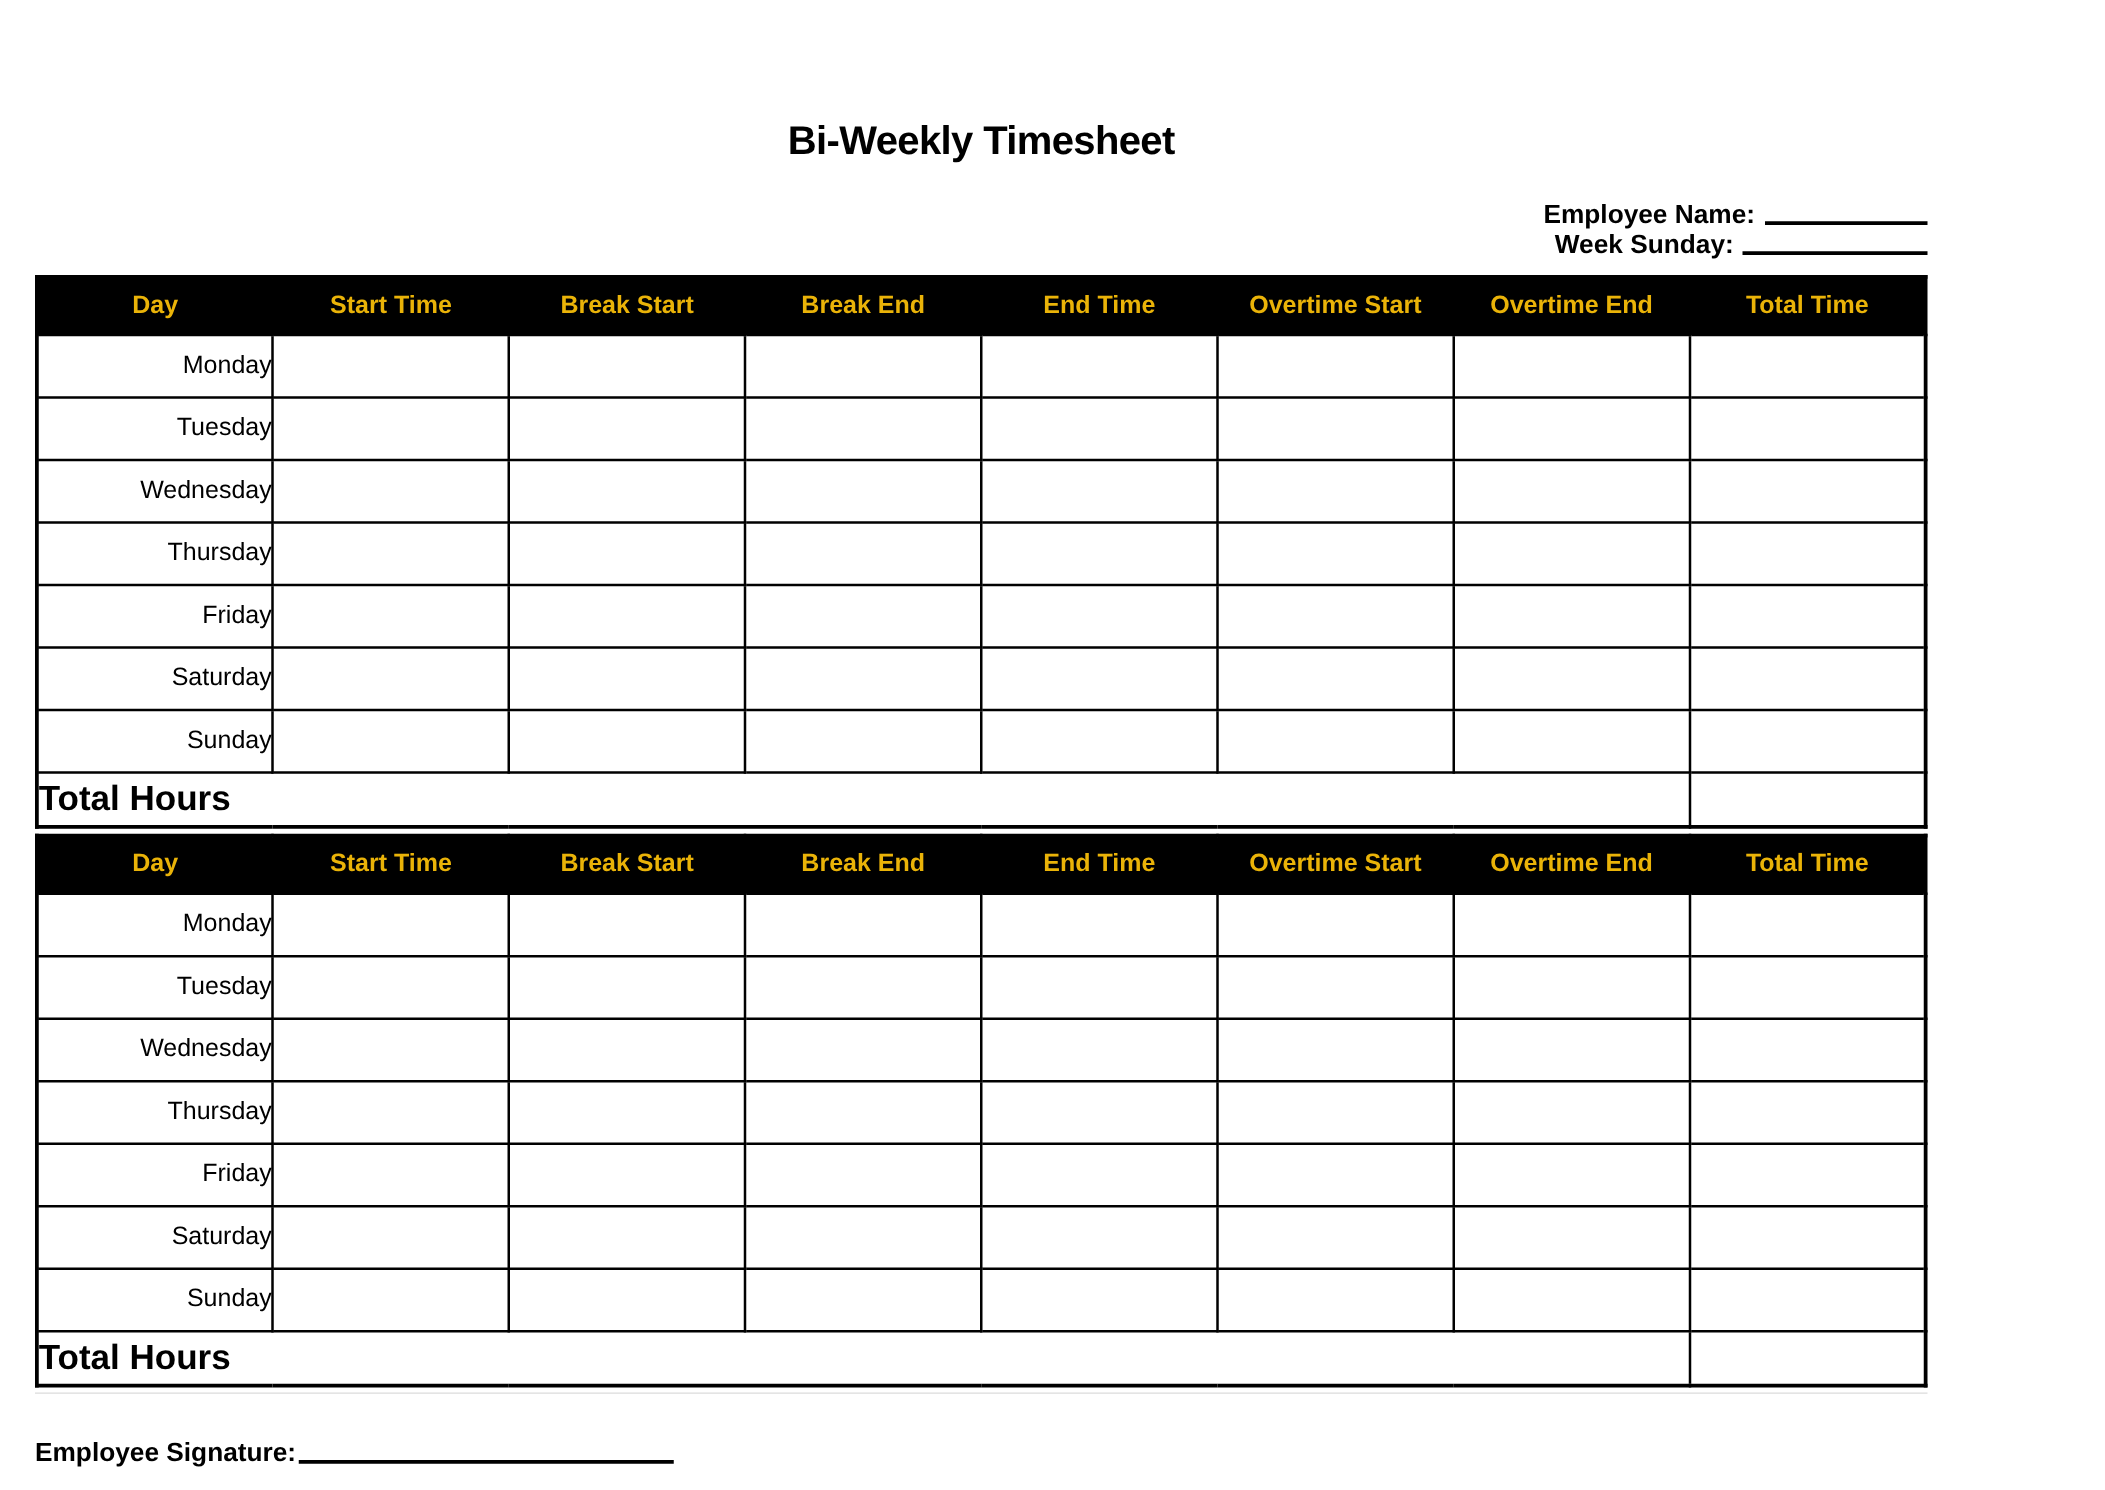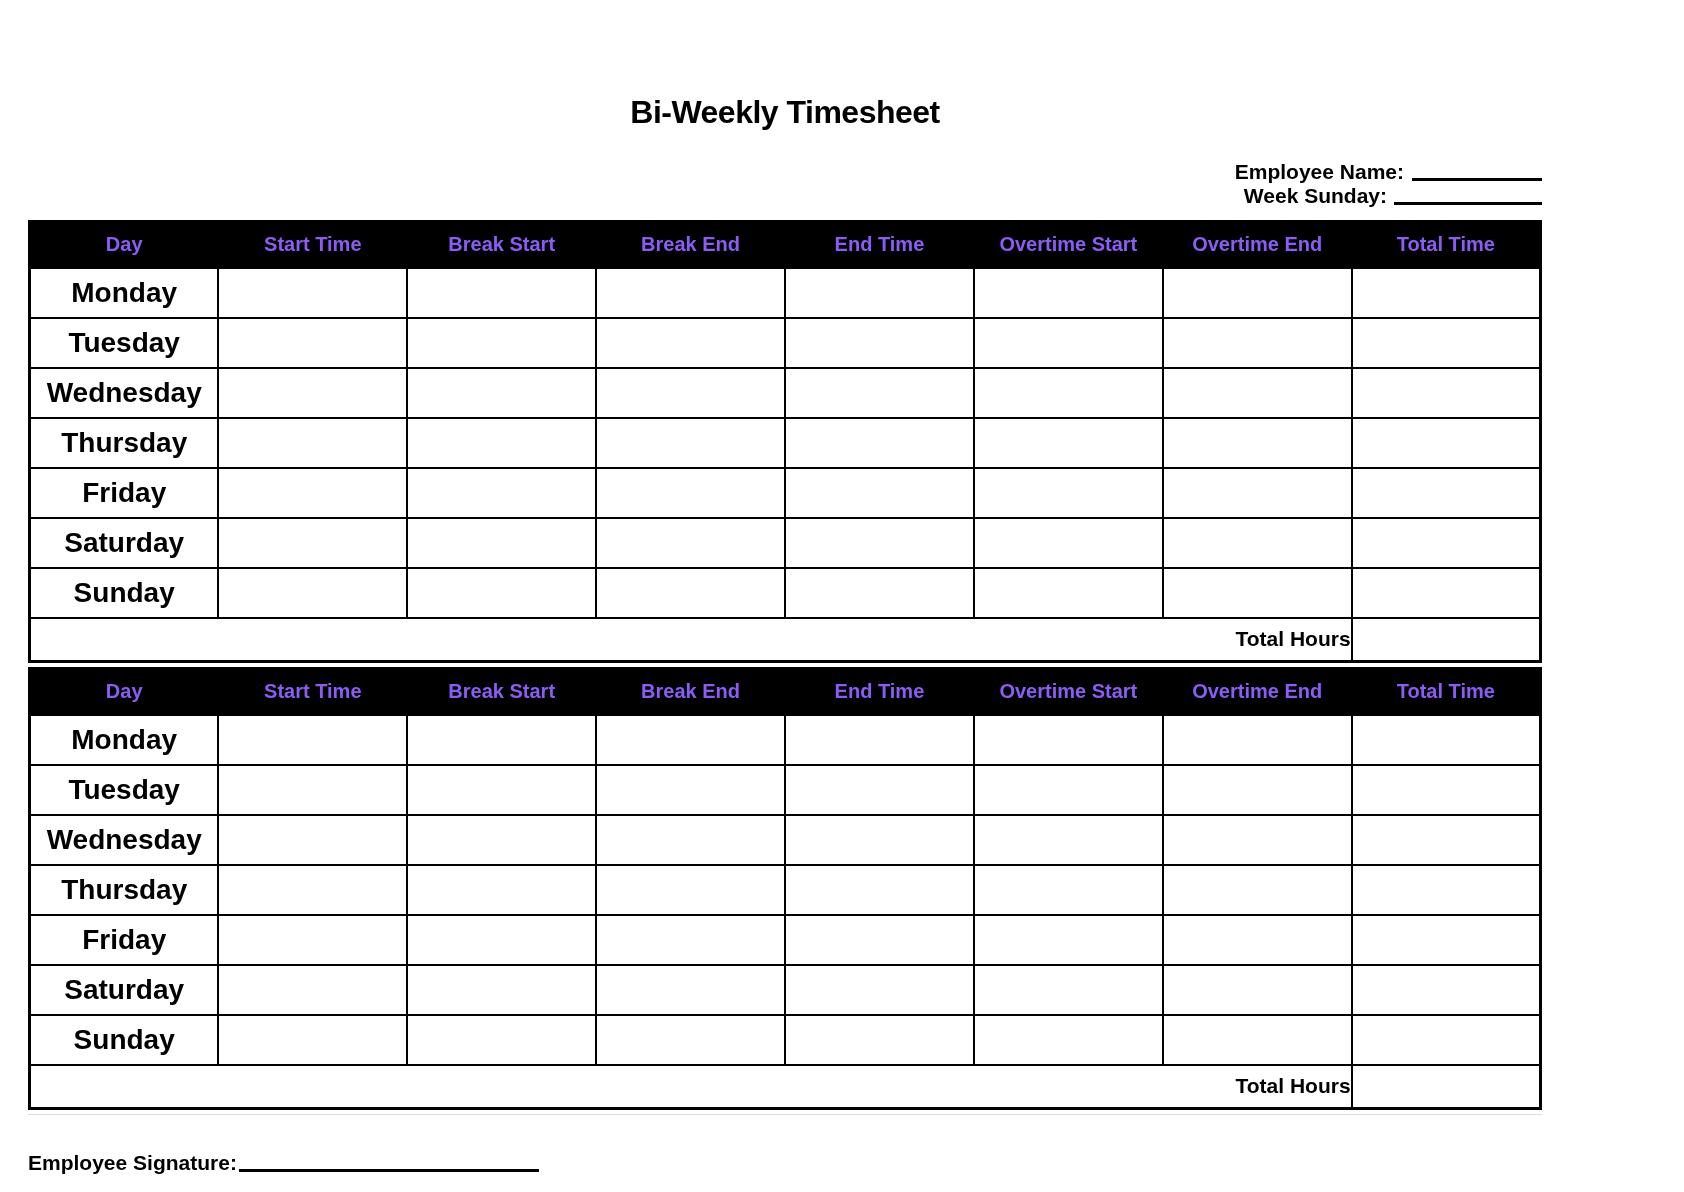--- a/index.html
+++ b/index.html
@@ -46,45 +46,45 @@
 
   table.timesheet {
     width: 100%;
     border-collapse: collapse;
     table-layout: fixed;
     border: 3px solid #000000;
   }
   table.timesheet + table.timesheet { margin-top: 4px; }
   table.timesheet th {
     background: #000000;
-    color: #8b5cf6;
+    color: #eab308;
     font-size: 20px;
     font-weight: 700;
     height: 46px;
     text-align: center;
     vertical-align: middle;
     border: 2px solid #000000;
     padding: 0;
   }
   table.timesheet td {
     border: 2px solid #000000;
     height: 50px;
     padding: 0;
     vertical-align: middle;
   }
   table.timesheet td.day-cell {
-    font-size: 28px;
-    font-weight: 700;
-    text-align: center;
+    font-size: 20px;
+    font-weight: 400;
+    text-align: right;
   }
   table.timesheet tr.total-row td { height: 44px; }
   table.timesheet td.total-label-cell {
-    font-size: 21px;
-    font-weight: 700;
-    text-align: right;
+    font-size: 28px;
+    font-weight: 700;
+    text-align: left;
   }
   .bottom-divider {
     margin-top: 4px;
     border-top: 1px solid #dcdcdc;
   }
   .sig-row {
     display: flex;
     justify-content: flex-start;
     margin-top: 36px;
     font-size: 21px;

